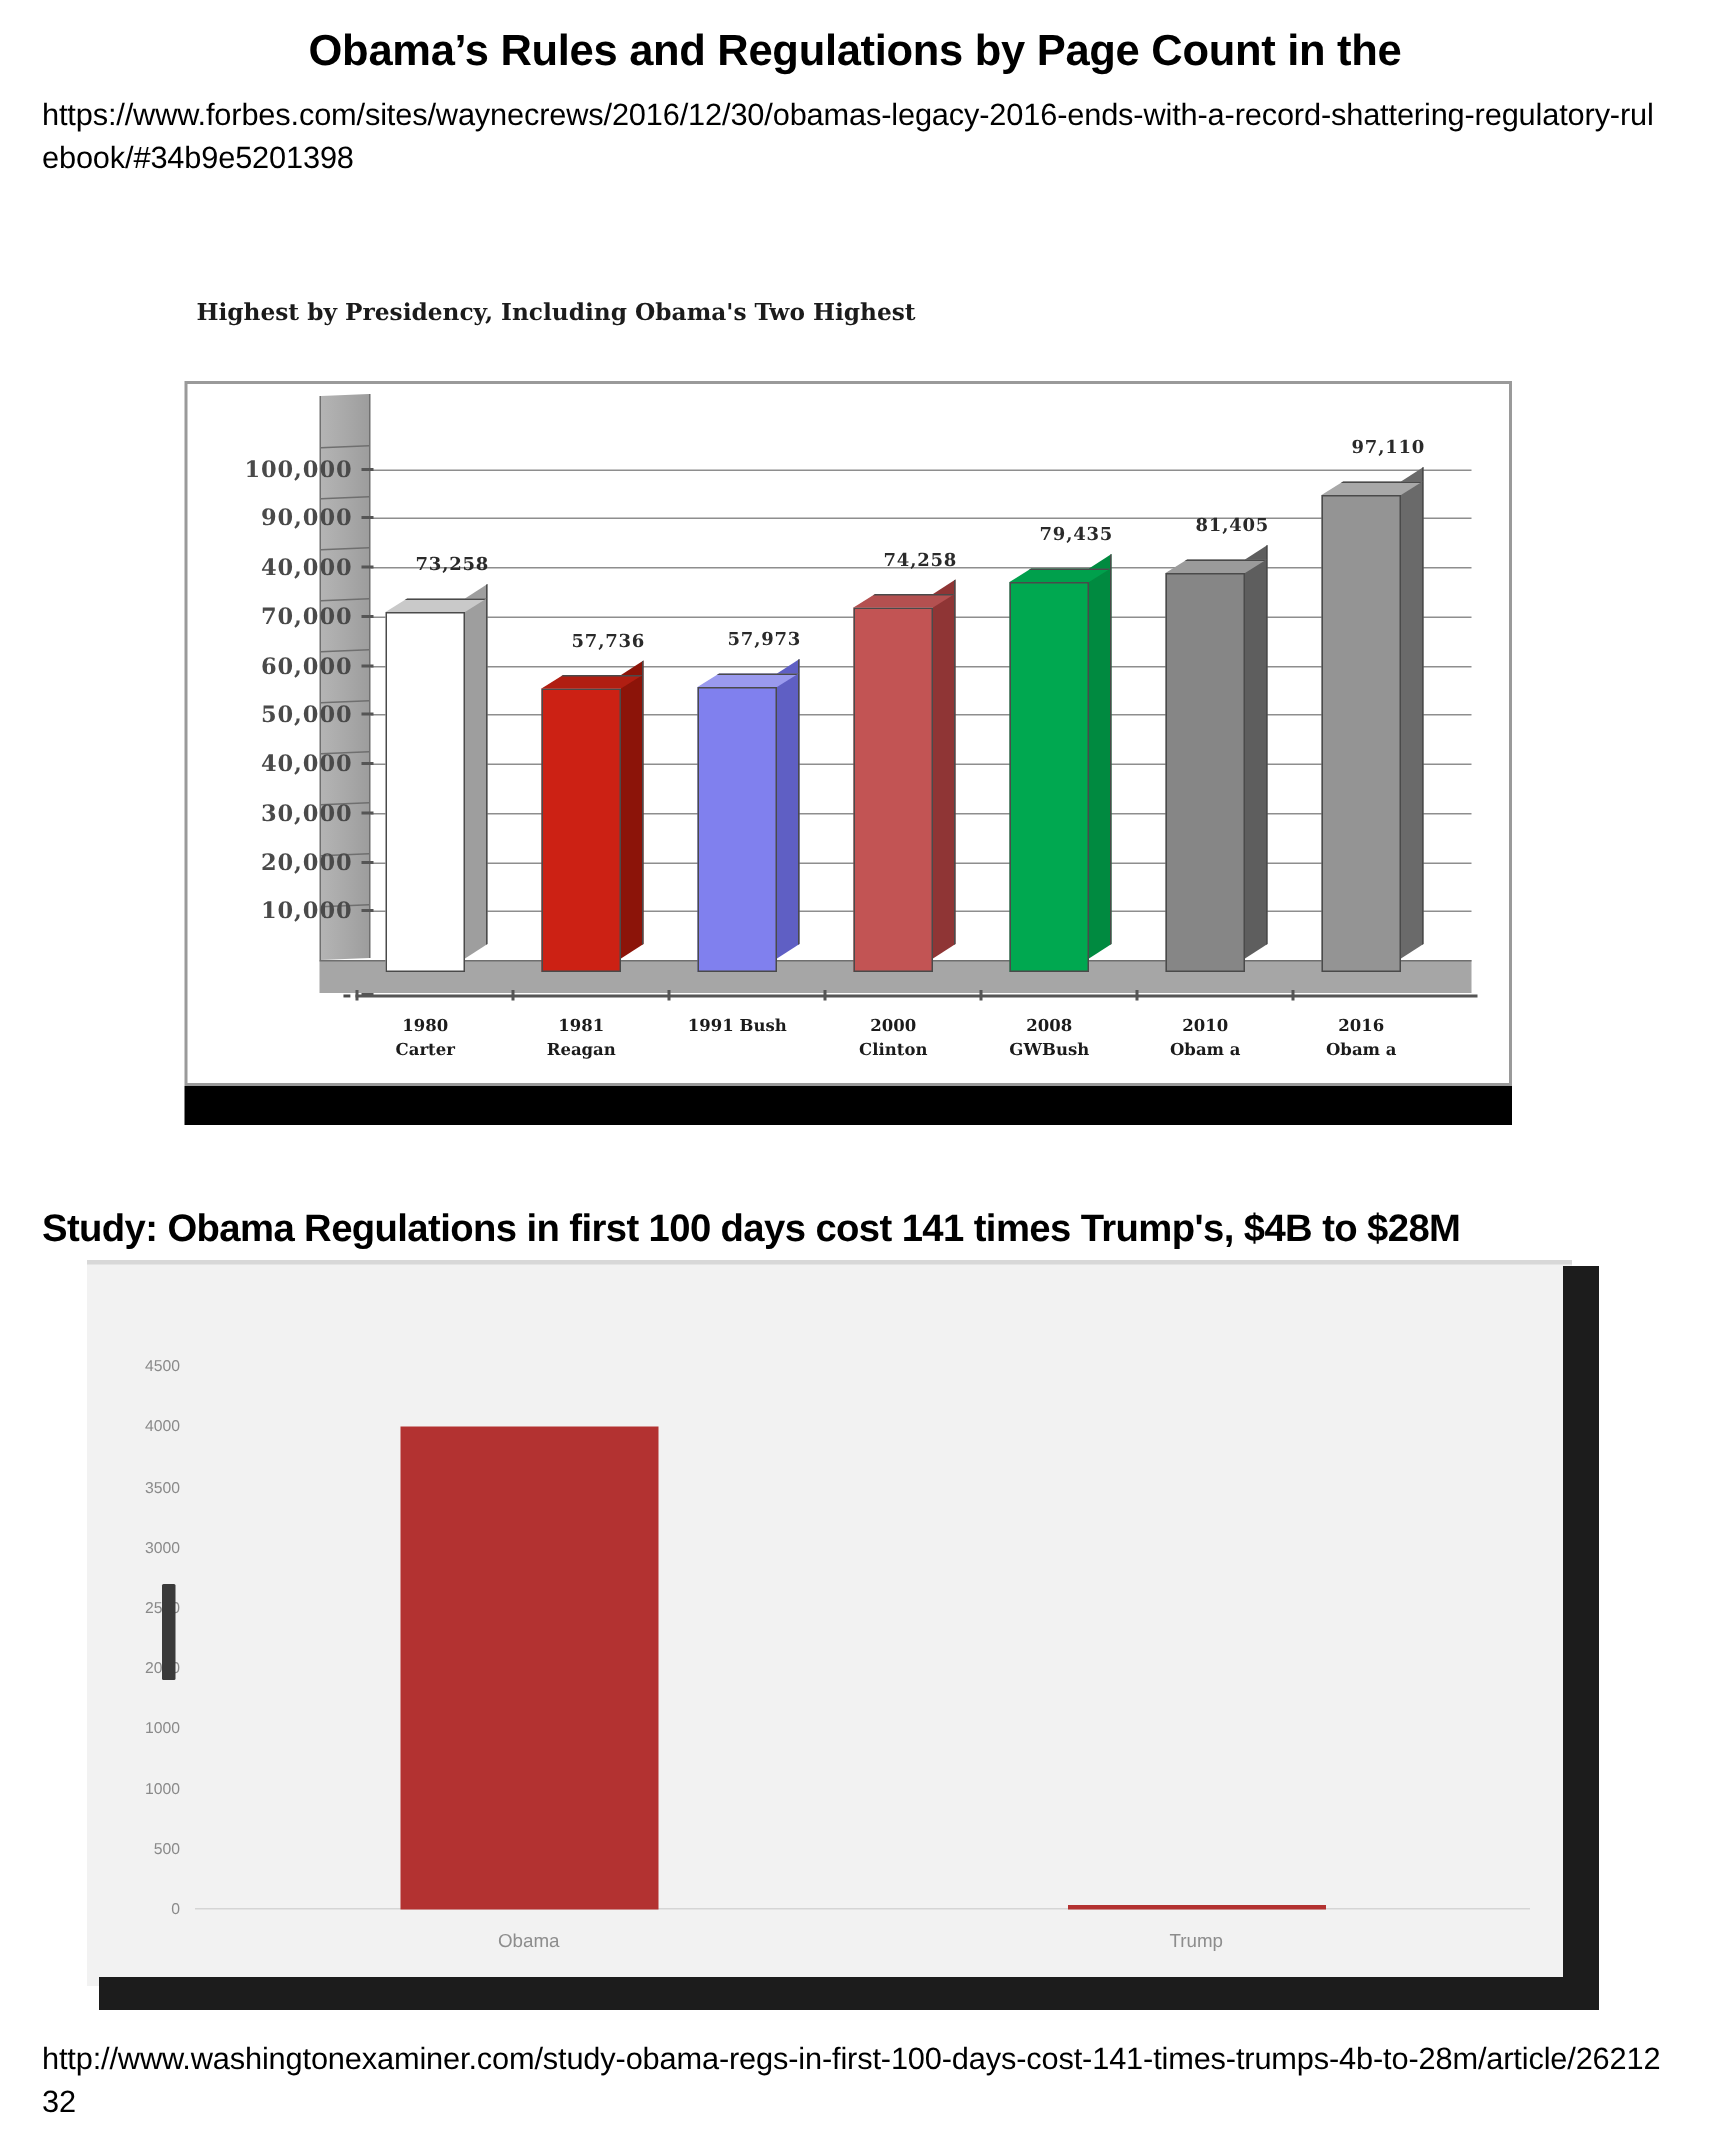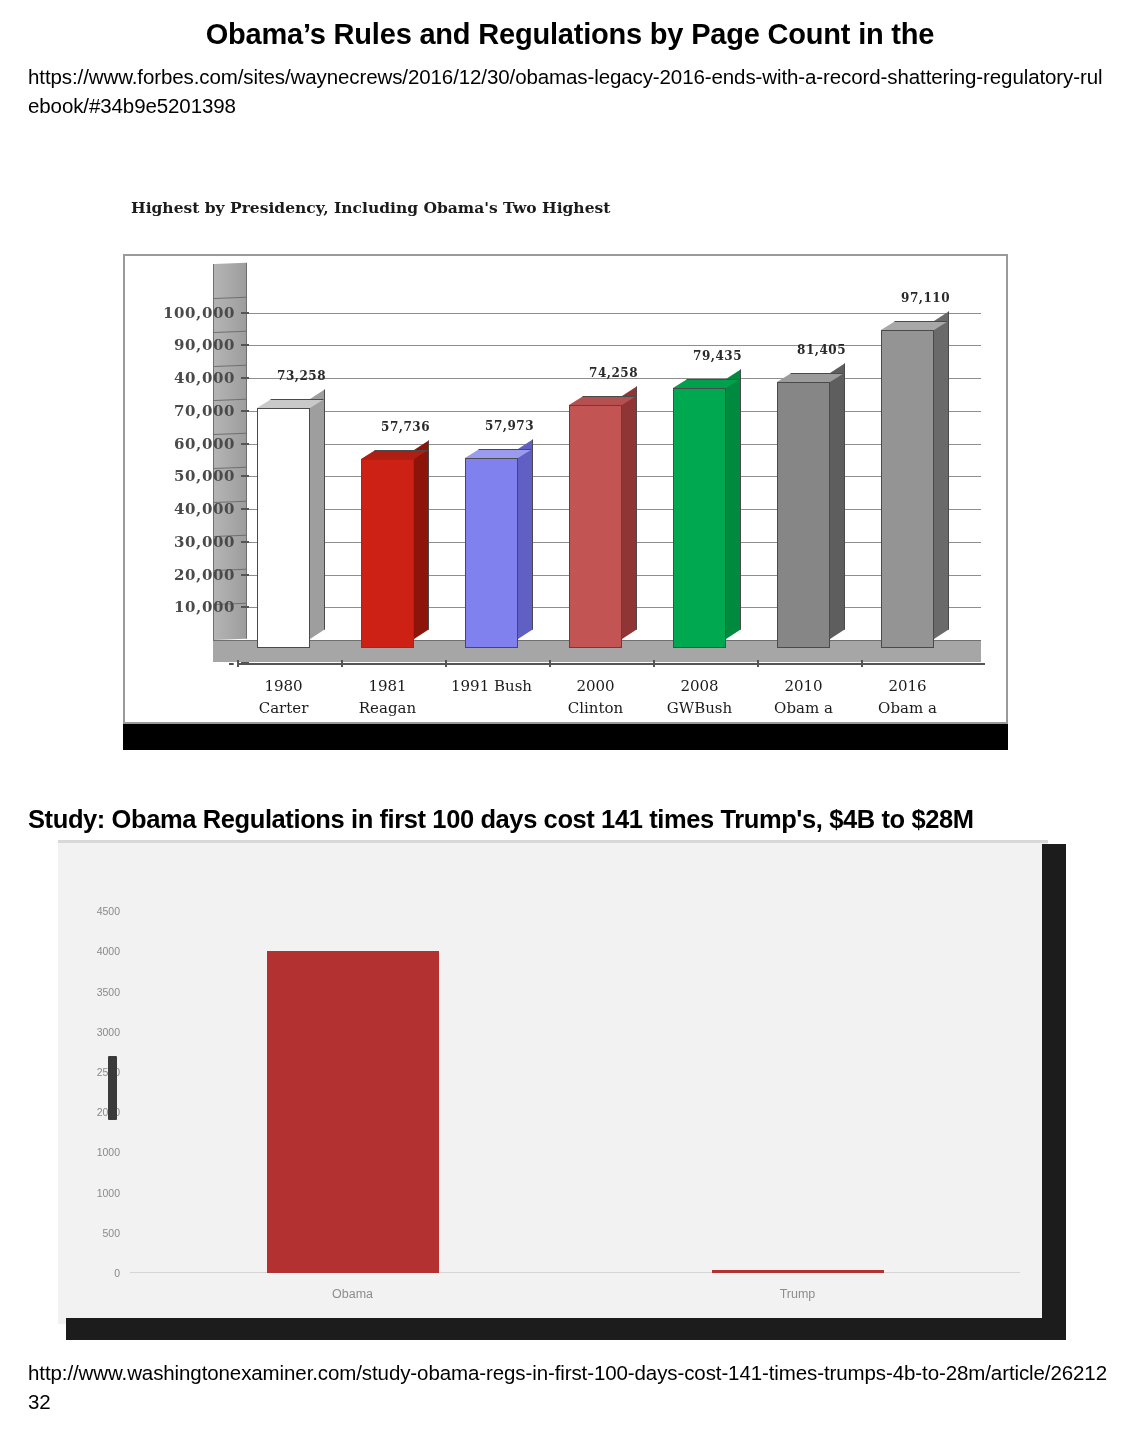--- a/index.html
+++ b/index.html
@@ -157,22 +157,22 @@
     font-size: 12px;
     color: #2a2a2a;
     white-space: nowrap;
     letter-spacing: 0.5px;
     text-align:right;
   }
   .c1-xlabel {
     position:absolute;
     top: 396px;
     font-family: "DejaVu Serif","Liberation Serif", serif;
-    font-weight: normal;
-    font-size: 15px;
+    font-weight: bold;
+    font-size: 11px;
     color: #1b1b1b;
     text-align:center;
     line-height: 1.45;
     white-space: nowrap;
   }
 
   
   .c2-heading {
     position:absolute;
     left: 28px; top: 805px;

